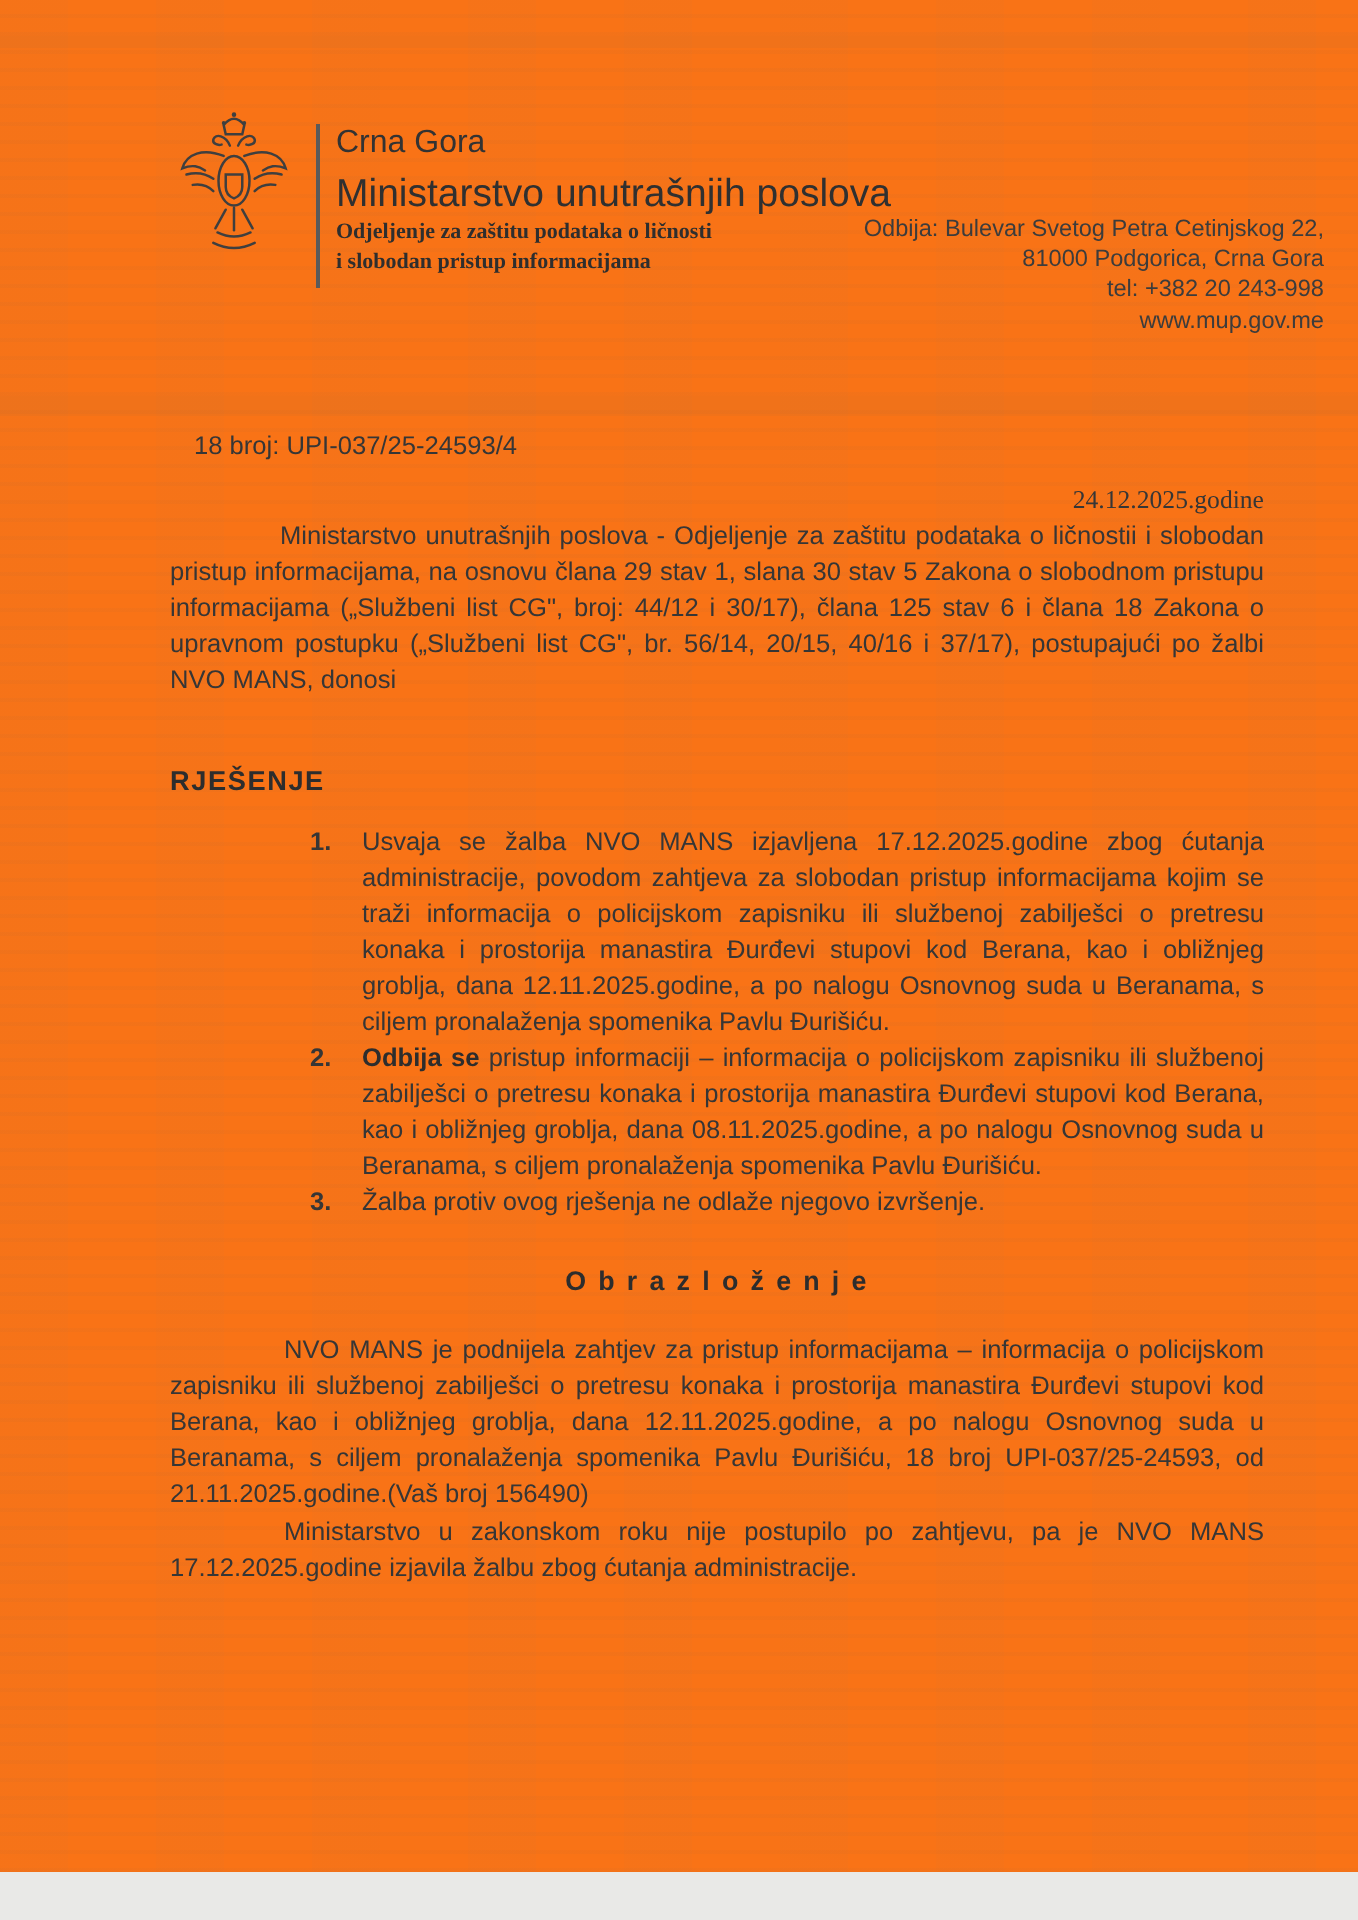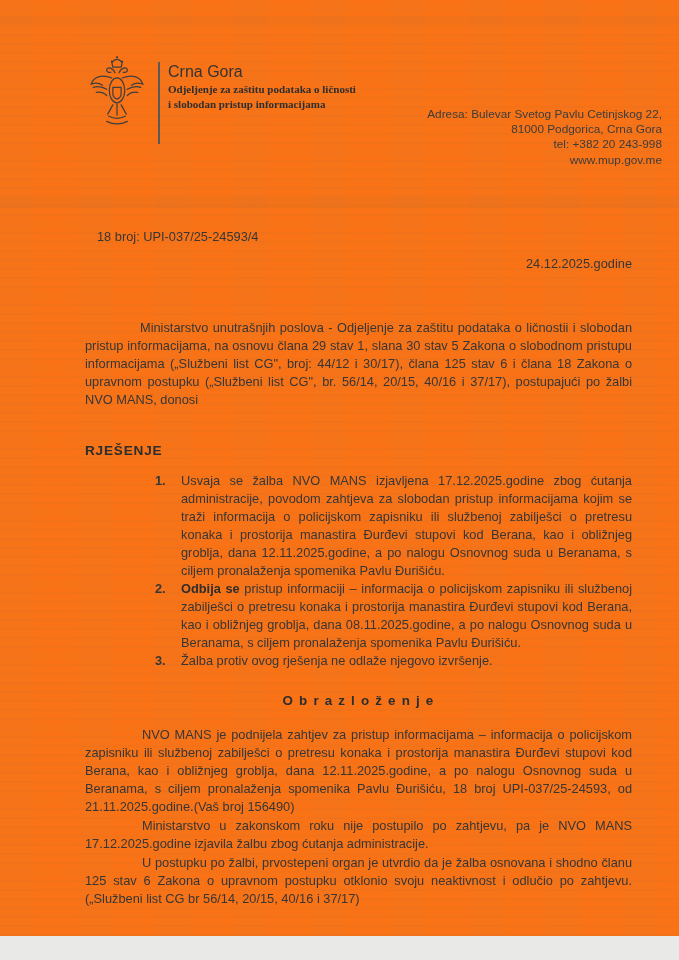--- a/index.html
+++ b/index.html
@@ -41,28 +41,27 @@
     font-weight: bold; font-size: 11px; line-height: 14.5px; color: #2e2e2e;
   }
   .dept:first-of-type { margin-top: 2px; }
   .address {
     position: absolute; right: 17px; top: 107px;
     text-align: right; font-size: 11.8px; line-height: 15.2px; color: #3c3c3c;
   }
 
   
   .content {
-    position: absolute; left: 85px; top: 228px; width: 547px;
+    position: absolute; left: 85px; top: 214px; width: 547px;
     font-size: 12.8px; line-height: 18px; color: #363636;
   }
   .ref  { margin-left: 12px; }
-  .date { text-align: right; margin-top: 9px; }
+  .date { text-align: right; margin-top: 9px; font-family: Liberation Serif, serif; }
   p { margin: 0; }
   .intro {
-    margin-top: 46px;
     text-align: justify; text-indent: 55px;
   }
   .decision-title {
     margin: 33px 0 0 0;
     text-align: left;
     font-size: 13.6px; font-weight: bold; letter-spacing: 0.8px; color: #2d2d2d;
   }
   ol.decision-list { list-style: none; margin: 12px 0 0 0; padding: 0 0 0 70px; }
   ol.decision-list li { display: flex; }
   ol.decision-list .num { width: 26px; flex: 0 0 26px; font-weight: bold; }
@@ -113,26 +112,27 @@
       <path class="emblem-stroke" d="M68 96 l10 18"></path>
       <path class="emblem-stroke" d="M44 118 q16 8 32 0"></path>
       <path class="emblem-stroke" d="M40 128 q20 10 40 0"></path>
     </svg>
   </div>
 
   <div class="lh-divider"></div>
 
   <div class="org">
     <div class="country">Crna Gora</div>
+    <div class="ministry">Ministarstvo unutrašnjih poslova</div>
     <div class="dept">Odjeljenje za zaštitu podataka o ličnosti</div>
     <div class="dept">i slobodan pristup informacijama</div>
   </div>
 
   <div class="address">
-    <div>Adresa: Bulevar Svetog Pavlu Cetinjskog 22,</div>
+    <div>Odbija: Bulevar Svetog Petra Cetinjskog 22,</div>
     <div>81000 Podgorica, Crna Gora</div>
     <div>tel: +382 20 243-998</div>
     <div>www.mup.gov.me</div>
   </div>
 
   <div class="content">
 
     <div class="ref">18 broj: UPI-037/25-24593/4</div>
     <div class="date">24.12.2025.godine</div>
 
@@ -152,16 +152,15 @@
       <li>
         <span class="num">3.</span>
         <span class="li-text"><b></b><span>Žalba protiv ovog rješenja ne odlaže njegovo izvršenje.</span></span>
       </li>
     </ol>
 
     <h2 class="rationale-title">O b r a z l o ž e n j e</h2>
 
     <p class="rationale-p">NVO MANS je podnijela zahtjev za pristup informacijama – informacija o policijskom zapisniku ili službenoj zabilješci o pretresu konaka i prostorija manastira Đurđevi stupovi kod Berana, kao i obližnjeg groblja, dana 12.11.2025.godine, a po nalogu Osnovnog suda u Beranama, s ciljem pronalaženja spomenika Pavlu Đurišiću, 18 broj UPI-037/25-24593, od 21.11.2025.godine.(Vaš broj 156490)</p>
     <p class="rationale-p">Ministarstvo u zakonskom roku nije postupilo po zahtjevu, pa je NVO MANS 17.12.2025.godine izjavila žalbu zbog ćutanja administracije.</p>
-    <p class="rationale-p">U postupku po žalbi, prvostepeni organ je utvrdio da je žalba osnovana i shodno članu 125 stav 6 Zakona o upravnom postupku otklonio svoju neaktivnost i odlučio po zahtjevu. („Službeni list CG br 56/14, 20/15, 40/16 i 37/17)</p>
 
   </div>
 </div>
 
 </body></html>

